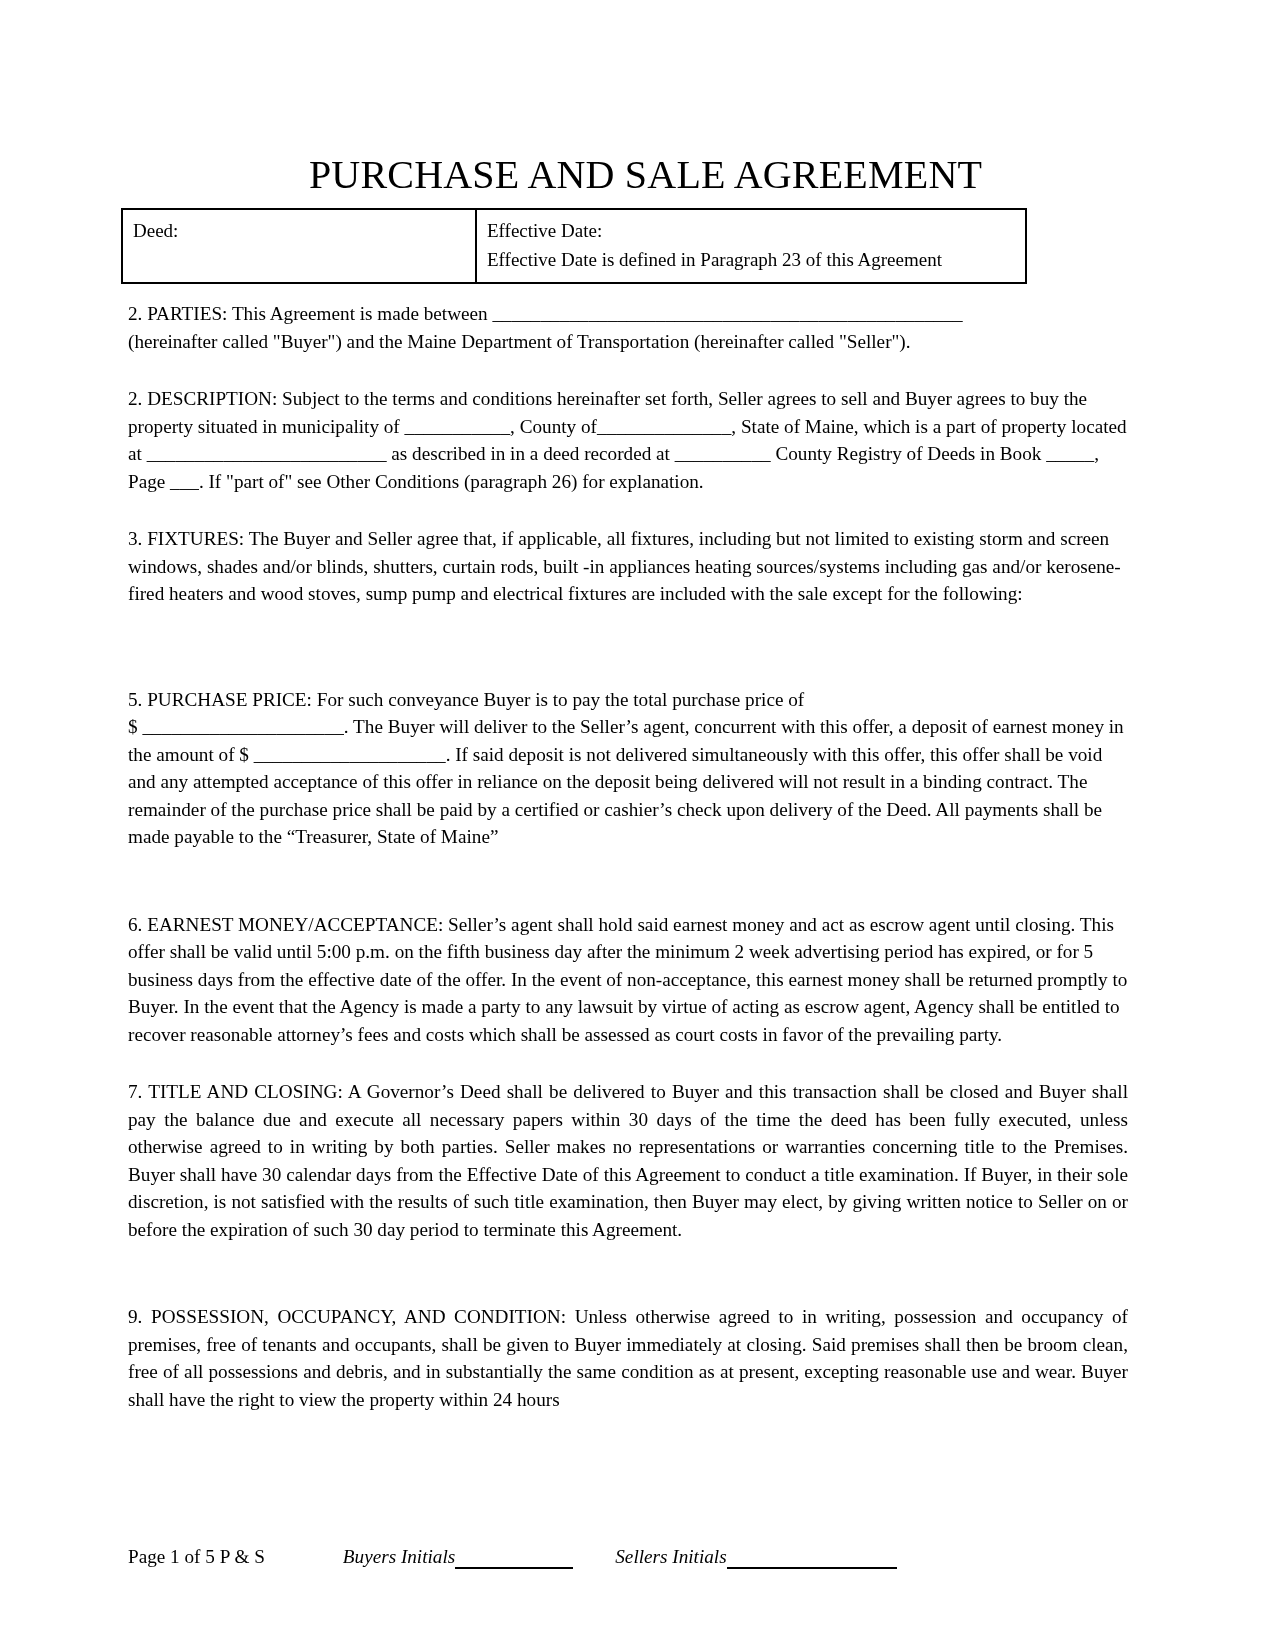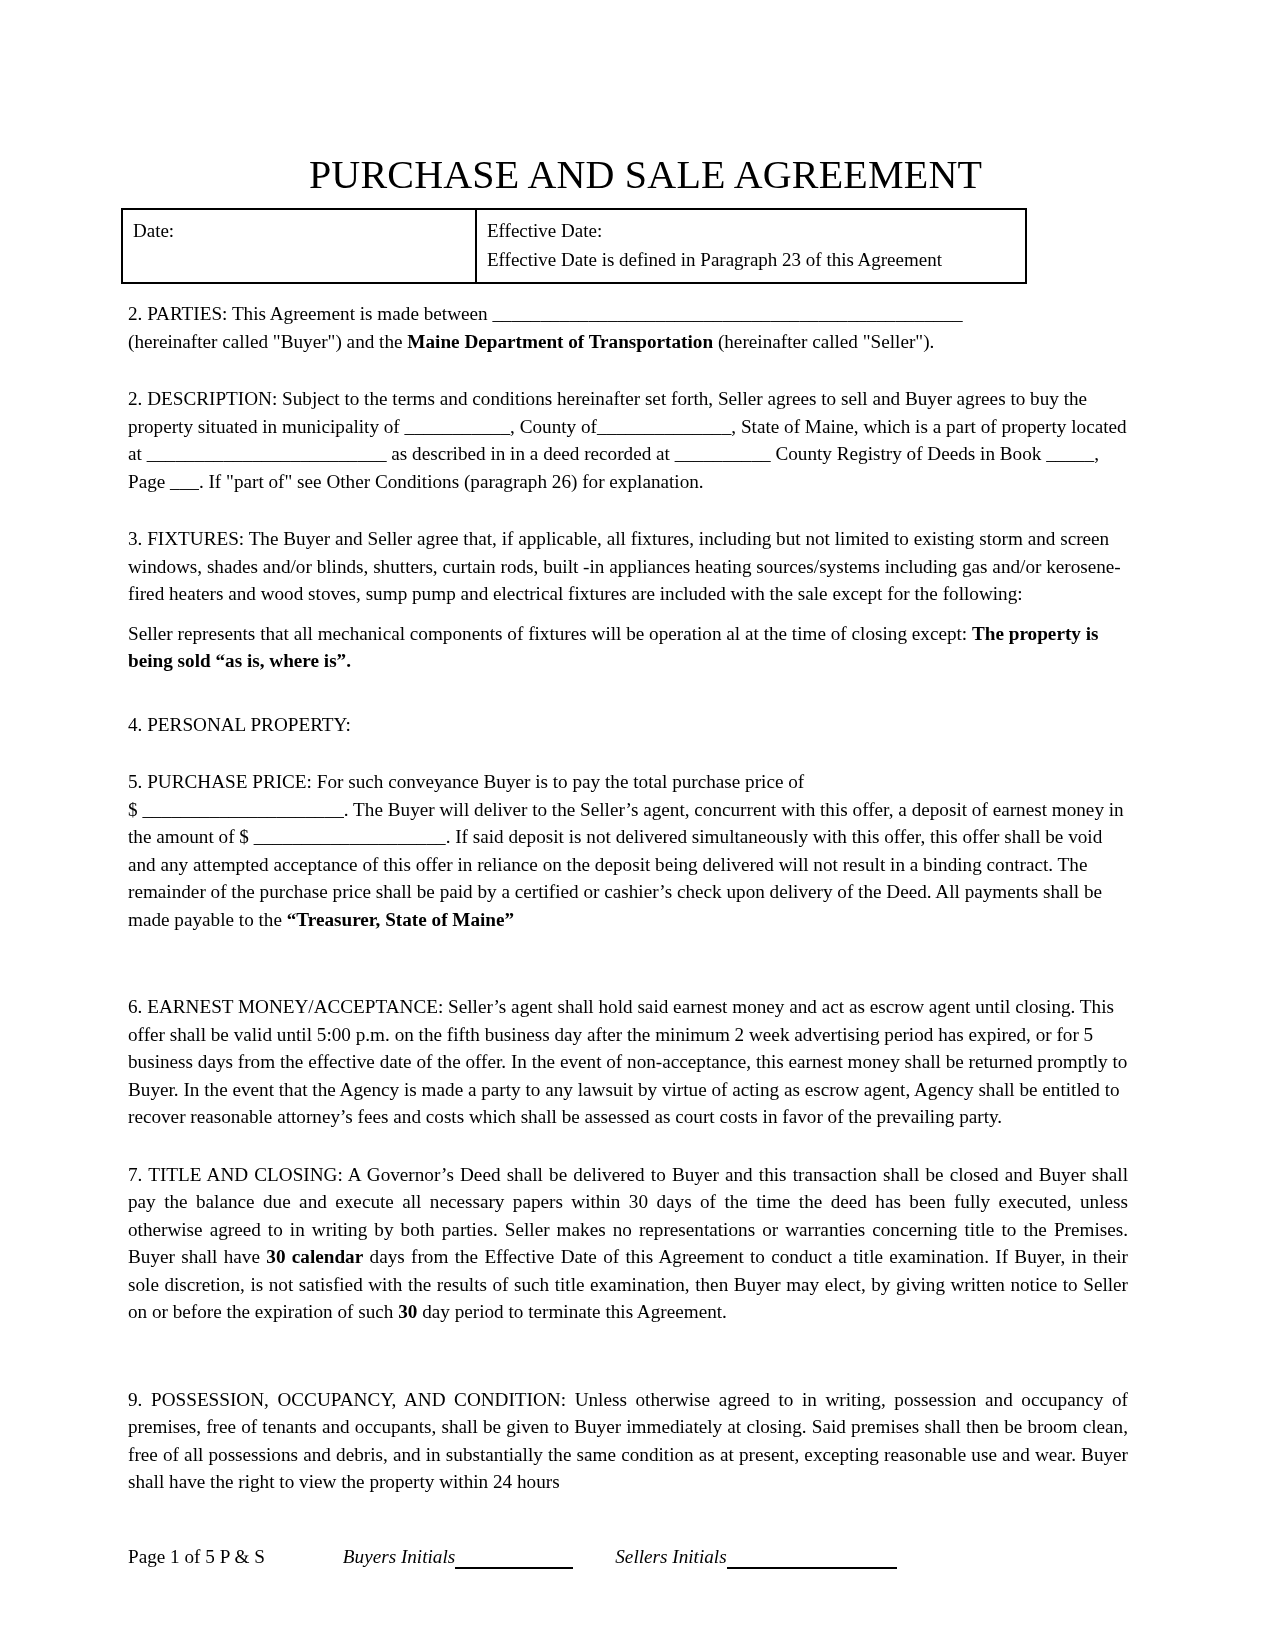--- a/index.html
+++ b/index.html
@@ -62,21 +62,21 @@
     line-height: 27.5px;
     text-align: left;
   }
   p.justify {
     text-align: justify;
     text-justify: inter-word;
   }
   .gap-sm { height: 12px; }
   .gap-lg { height: 30px; }
   .gap-xl { height: 36px; }
-  b, strong { font-weight: bold; }
+  b, strong { font-weight: normal; }
   .footer {
     position: absolute;
     left: 120px;
     top: 1545px;
     width: 1000px;
     font-size: 19.2px;
     line-height: 24px;
     white-space: nowrap;
   }
   .footer .seg { display: inline-block; }
@@ -96,21 +96,21 @@
 <body>
 
 <div class="page">
 
   <h1 class="doc-title">PURCHASE AND SALE AGREEMENT</h1>
 
   <table class="info-table">
     <tbody>
         <tr>
       <td class="left-cell" rowspan="2">
-        <span>Date:</span>
+        <span>Deed:</span>
       </td>
       <td style="border-bottom:none; padding-bottom:0;">
         <span>Effective Date:</span>
       </td>
     </tr>
     <tr>
       <td style="border-top:none; padding-top:0;margin-left:20px;">
         <span>Effective Date is defined in Paragraph 23 of this Agreement</span>
       </td>
     </tr>
@@ -124,25 +124,23 @@
     <div class="gap-lg"></div>
 
     <p class="para">2. DESCRIPTION: Subject to the terms and conditions hereinafter set forth, Seller agrees to sell and Buyer agrees to buy the property situated in municipality of ___________, County of______________, State of Maine, which  is a part of property located at _________________________ as described in in a deed recorded at __________ County Registry of Deeds in Book _____, Page ___. If "part of" see Other Conditions (paragraph 26) for explanation.</p>
 
     <div class="gap-lg"></div>
 
     <p class="para">3. FIXTURES: The Buyer and Seller agree that, if applicable, all fixtures, including but not limited to existing storm and screen windows, shades and/or blinds, shutters, curtain rods, built -in appliances heating sources/systems including gas and/or kerosene-fired heaters and wood stoves, sump pump and electrical fixtures are included with the sale except for the following:</p>
 
     <div class="gap-sm"></div>
 
-    <p class="para"><span>Seller represents that all mechanical components of fixtures will be operation al at the time of closing except: </span><b>The property is being sold “as is, where is”.</b></p>
 
     <div class="gap-xl"></div>
 
-    <p class="para">4. PERSONAL PROPERTY:</p>
 
     <div class="gap-lg"></div>
 
     <p class="para"><span>5. PURCHASE PRICE: For such conveyance Buyer is to pay the total purchase price of</span><br><span>$ _____________________. The Buyer will deliver to the Seller’s agent, concurrent with this offer, a deposit of earnest money in the amount  of $ ____________________. If said deposit is not delivered simultaneously with this offer, this offer shall be void and any attempted acceptance of this offer in reliance on the deposit being delivered will not result in a binding contract. The remainder of the purchase price shall be paid by a certified or cashier’s check upon delivery of the Deed. All payments shall be made payable to the </span><b>“Treasurer, State of Maine”</b></p>
 
     <div class="gap-lg"></div>
 
 
     <div class="gap-lg"></div>
 

